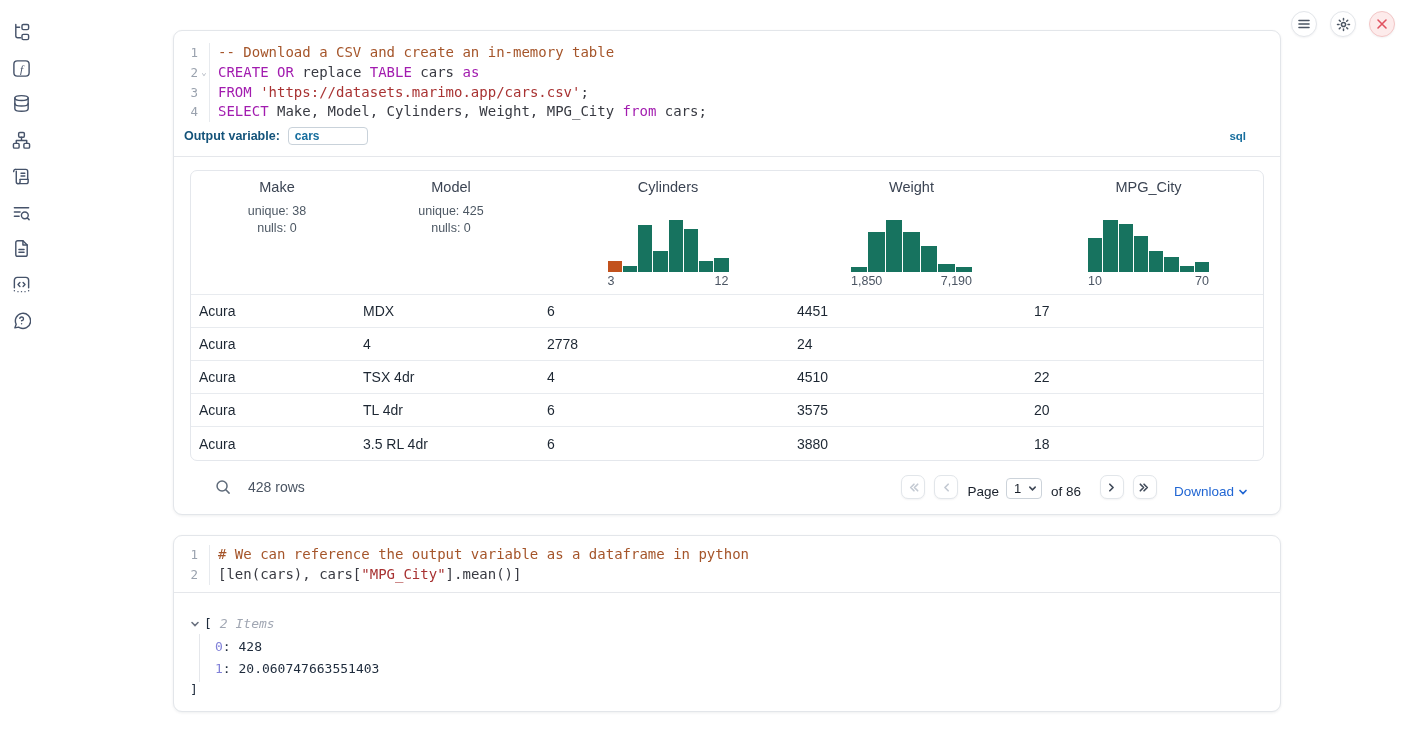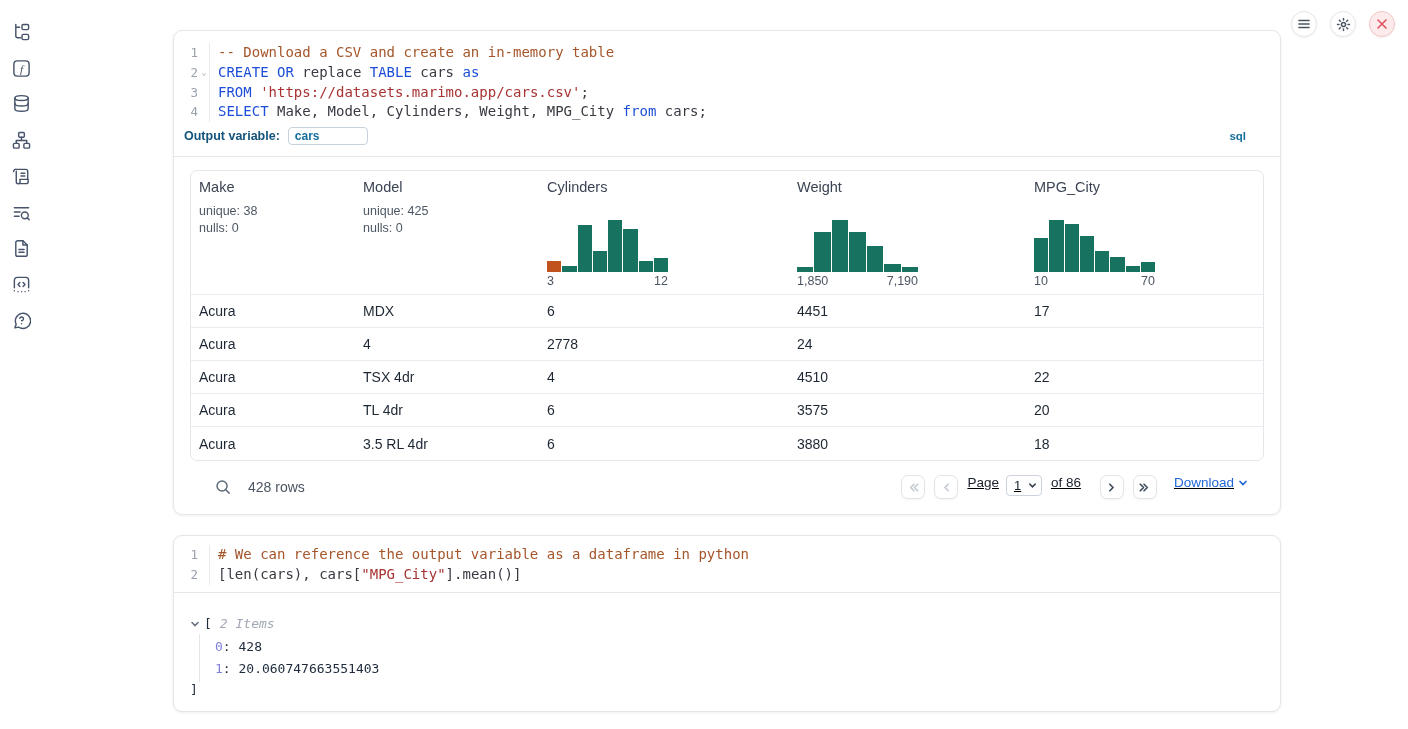--- a/index.html
+++ b/index.html
@@ -28,56 +28,56 @@
           border:1px solid #e3e6ea; border-radius:9px; box-shadow:0 1px 3px rgba(16,24,40,.07); }
   .cell-sql { top:30px; height:485px; }
   .cell-py  { top:535px; height:177px; }
 
   .editor { padding-top:12px; font-family:"DejaVu Sans Mono", monospace; font-size:14px; }
   .code-row { display:flex; height:19.75px; line-height:19.75px; }
   .gutter { width:24px; text-align:right; color:#9aa2ae; font-size:12.5px; flex:0 0 24px; }
   .fold { width:12px; flex:0 0 12px; text-align:center; color:#a6adb8; font-size:9px;
           border-right:1px solid #e7eaee; margin-right:8px; padding-left:1px; }
   .code-text { color:#383a42; white-space:pre; }
-  .tok-kw { color:#1d4ed8; }
+  .tok-kw { color:#a21caf; }
   .tok-comment { color:#a5552a; }
   .tok-str { color:#a83232; }
 
   .outvar-row { display:flex; align-items:center; height:34px; padding:0 10px 6px 10px; }
   .outvar-label { font-size:12.5px; font-weight:bold; color:#14537a; }
   .outvar-input { margin-left:8px; width:80px; height:18px; border:1px solid #c9d2da; border-radius:4px;
                   font-family:"Liberation Sans", sans-serif; font-size:12px; font-weight:bold;
                   color:#176e9e; padding:0 6px; outline:none; }
   .lang-badge { margin-left:auto; margin-right:24px; font-size:11.5px; font-weight:bold; color:#176e9e; }
   .divider { border-top:1px solid #e5e7eb; }
 
   
   .table-wrap { padding:13px 16px 0 16px; }
   .data-table { border:1px solid #e4e7ec; border-radius:7px; overflow:hidden; }
   .t-header { display:grid; grid-template-columns:164px 184px 250px 237px 1fr;
               height:124px; border-bottom:1px solid #e8ebef; }
-  .th { display:flex; flex-direction:column; padding:8px 0 0 8px; }
+  .th { display:flex; flex-direction:column; padding:8px 0 0 8px;align-items:center; }
   .th-label { font-size:14.5px; color:#3b4453; }
   .th-stat { font-size:12.5px; color:#4d5864; margin-top:9px; }
   .th-stat + .th-stat { margin-top:3px; }
   .hist { margin-top:auto; width:121px; height:55px; display:flex; align-items:flex-end; gap:1px; }
   .hist-bar { flex:1; }
   .hist-axis { width:121px; display:flex; justify-content:space-between;
                font-size:12.5px; color:#4b5563; margin:2px 0 6px 0; }
   .tr { display:grid; grid-template-columns:164px 184px 250px 237px 1fr; height:33px;
         border-bottom:1px solid #e8ebef; cursor:default; }
   .tr:last-child { border-bottom:none; }
   .td { display:flex; align-items:center; padding-left:8px; font-size:14px; color:#1d2733; }
 
   
   .table-footer { display:flex; align-items:center; padding:14px 16px 0 16px; }
   .search-wrap { width:16px; height:16px; margin-left:9px; cursor:pointer; }
   .search-wrap svg { stroke:#5f6b7a; fill:none; stroke-width:1.6; stroke-linecap:round; }
   .row-count { margin-left:17px; font-size:14px; color:#4b5563; }
-  .pager { margin-left:auto; display:flex; align-items:flex-start;text-decoration:underline; }
+  .pager { margin-left:auto; display:flex; align-items:flex-end; }
   .pg-btn { width:24px; height:24px; border:1px solid #e2e6ea; border-radius:7px; background:#fff;
             display:flex; align-items:center; justify-content:center; cursor:pointer;
             box-shadow:0 1px 2px rgba(16,24,40,.05); }
   .pg-btn svg { stroke:#414b5a; fill:none; stroke-width:1.8; stroke-linecap:round; stroke-linejoin:round; }
   .pg-btn.disabled svg { stroke:#c3c9d2; }
   .pg-btn + .pg-btn { margin-left:9px; }
   .pg-text { font-size:13.5px; color:#19202b; margin:0 0 0 9px; }
   .page-select { margin-left:7px; width:36px; height:21px; border:1px solid #ccd3da; border-radius:4px;
                  display:flex; align-items:center; justify-content:space-between; padding:0 4px 0 7px;
                  font-size:13px; color:#19202b; cursor:pointer; }

